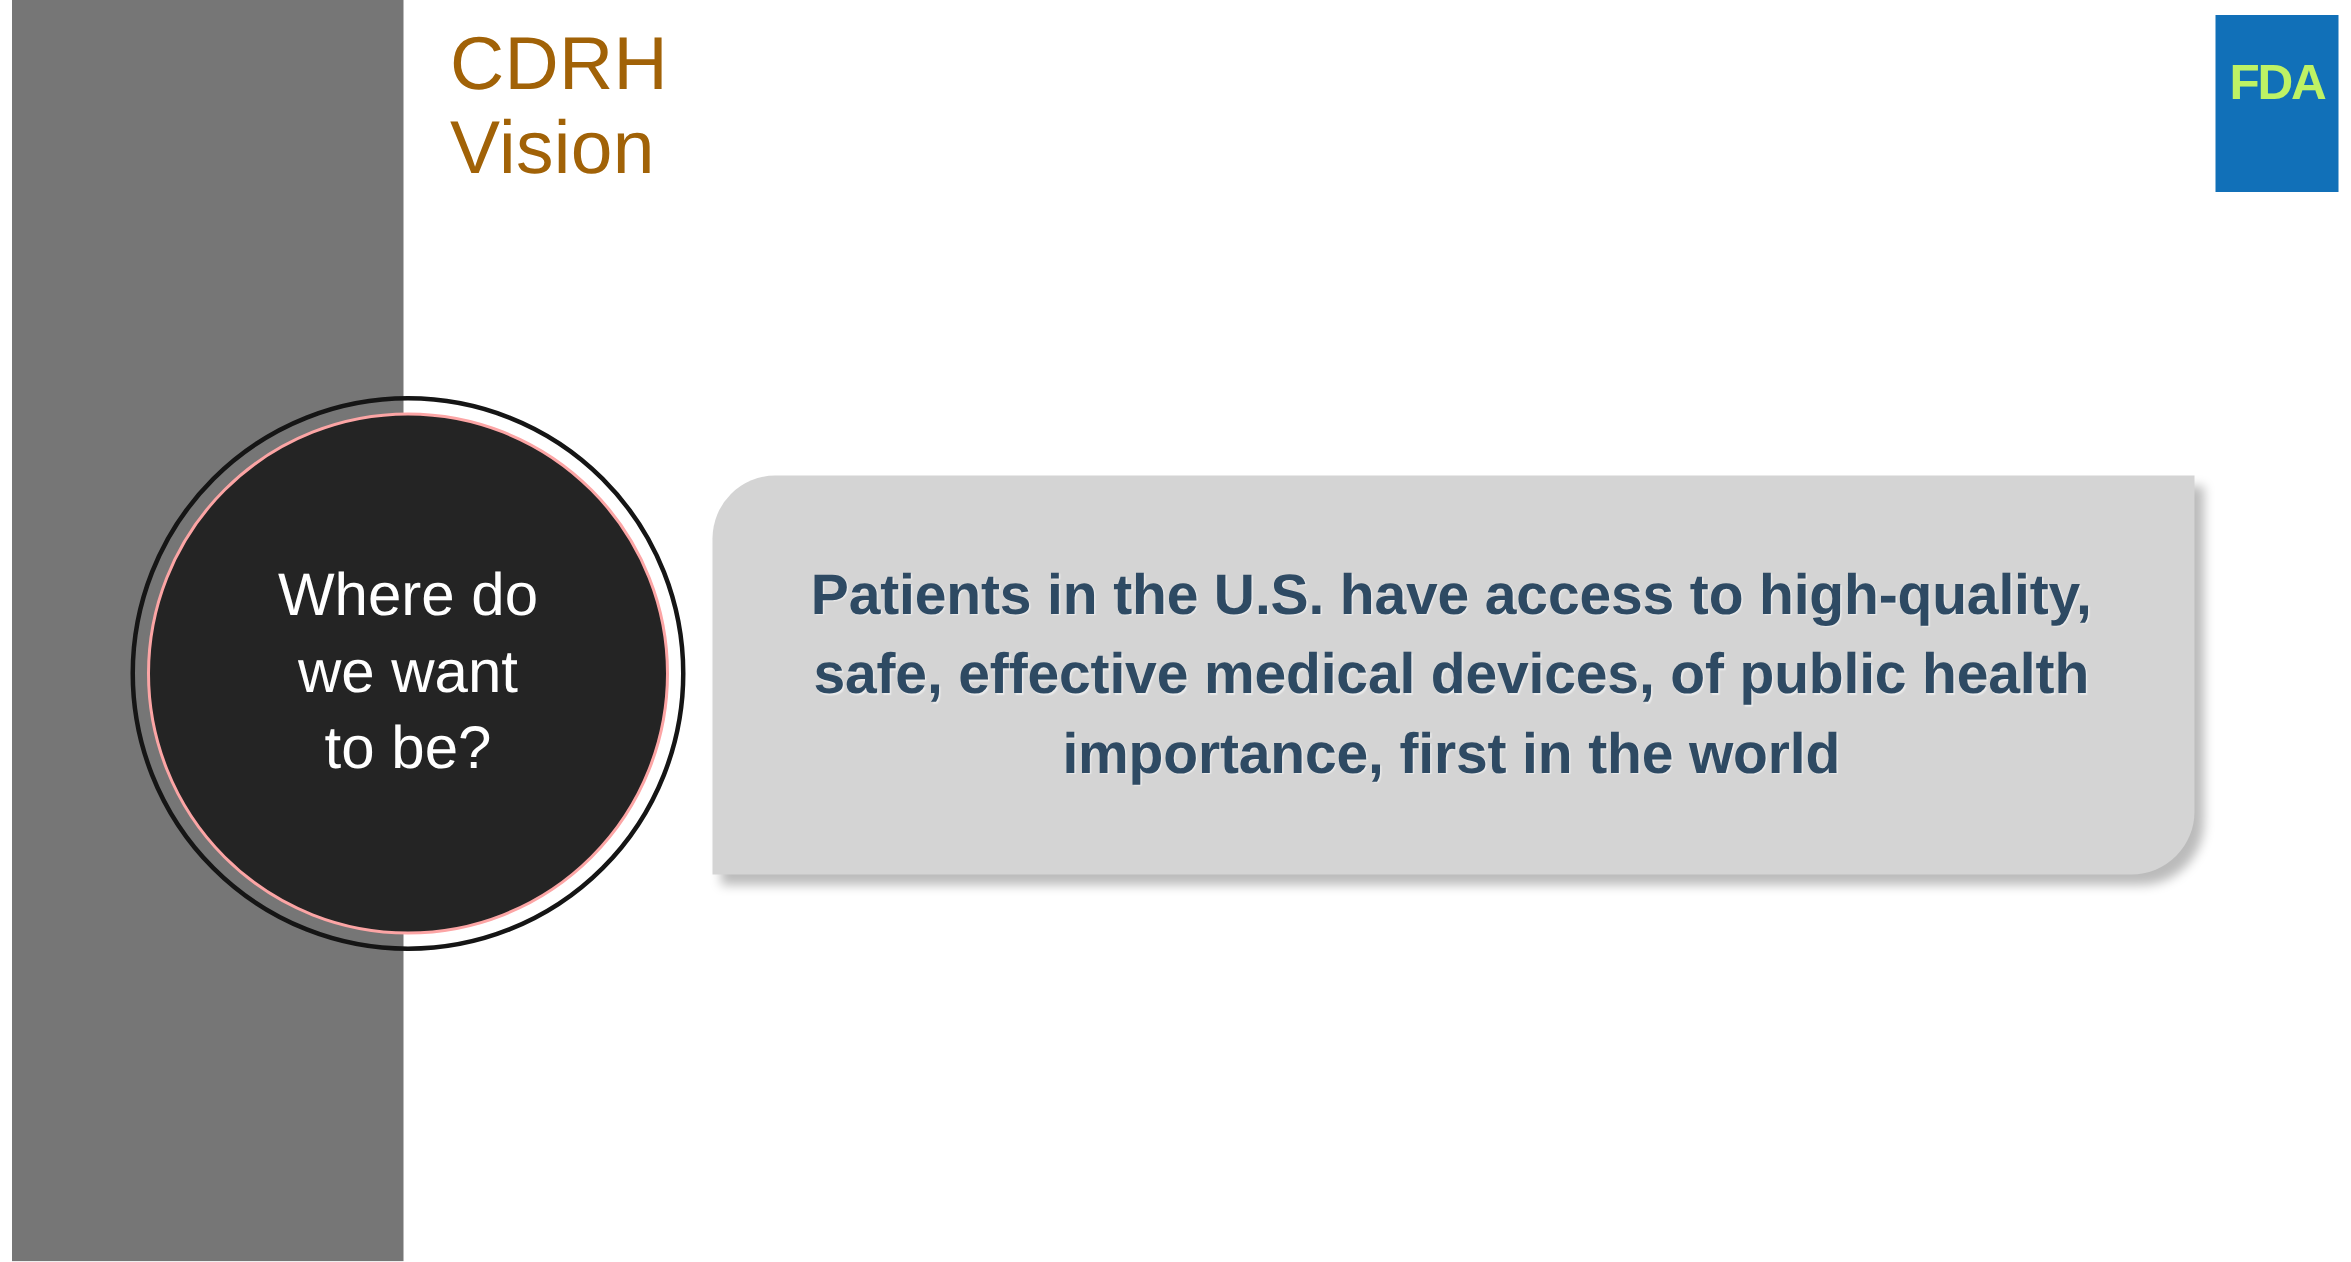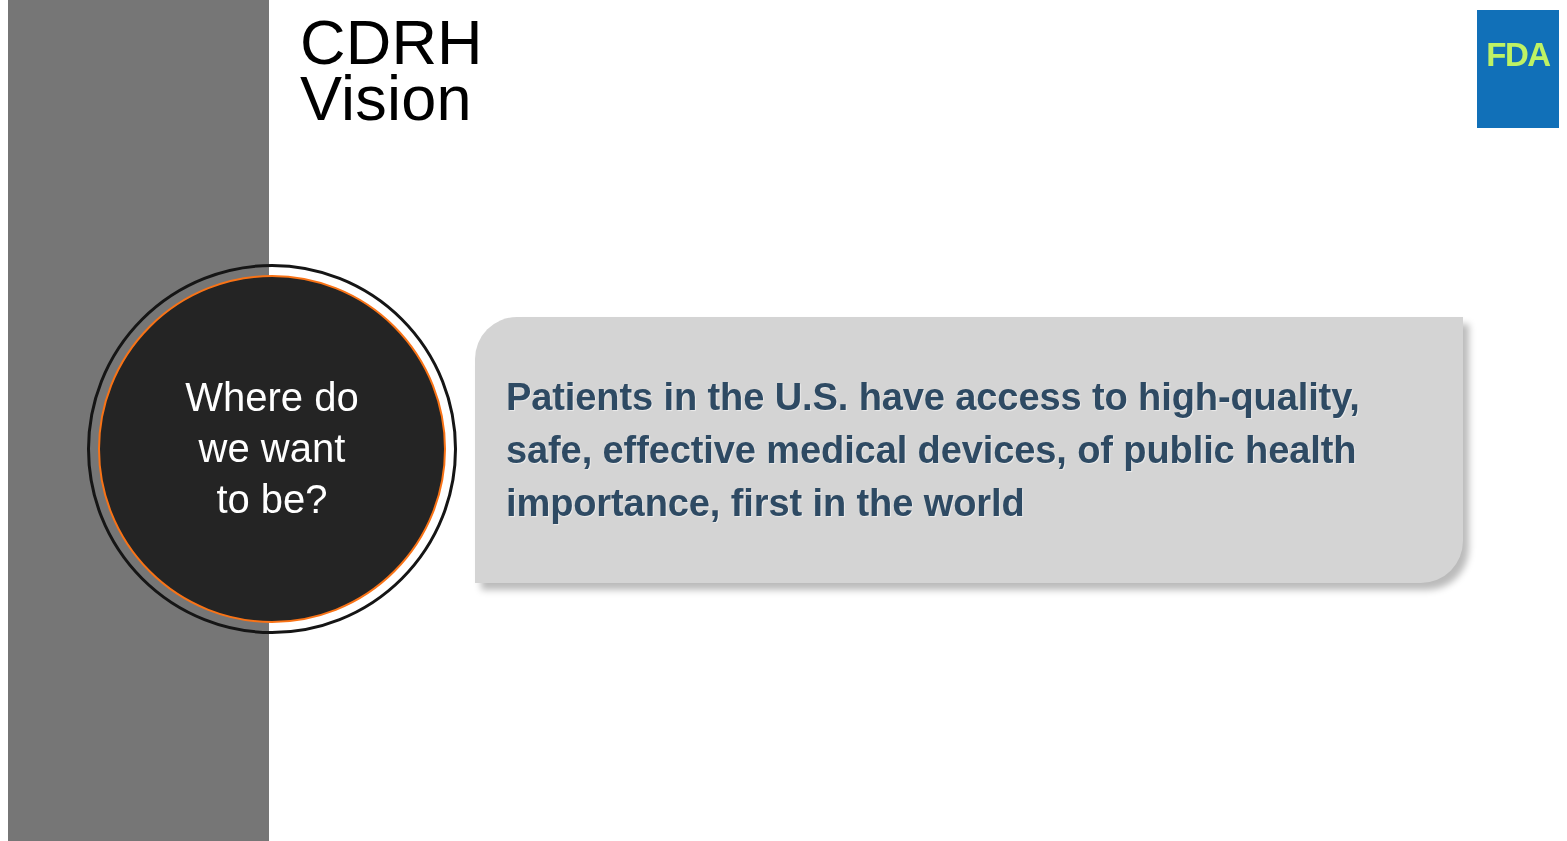--- a/index.html
+++ b/index.html
@@ -28,22 +28,22 @@
     height: 841px;
     background: #767676;
   }
 
   
   #slide-title {
     position: absolute;
     left: 300px;
     top: 14px;
     width: 700px;
-    color: #000000;
-    font-size: 63px;
+    color: #a16207;
+    font-size: 50px;
     line-height: 56px;
     font-weight: 400;
     letter-spacing: 0.2px;
     white-space: pre-line;
   }
 
   
   #fda-logo {
     position: absolute;
     left: 1477px;
@@ -84,21 +84,21 @@
     border-radius: 50%;
   }
   #circle-body {
     position: absolute;
     left: 11px;
     top: 11px;
     width: 348px;
     height: 348px;
     box-sizing: border-box;
     background: #242424;
-    border: 2px solid #f97316;
+    border: 2px solid #fca5a5;
     border-radius: 50%;
     display: flex;
     align-items: center;
     justify-content: center;
   }
   #circle-label {
     color: #ffffff;
     font-size: 40px;
     line-height: 51px;
     font-weight: 400;
@@ -115,20 +115,21 @@
     width: 988px;
     height: 266px;
     background: #d4d4d4;
     border-top-left-radius: 42px;
     border-bottom-right-radius: 42px;
     border-top-right-radius: 0;
     border-bottom-left-radius: 0;
     box-shadow: 6px 7px 7px rgba(0,0,0,0.27);
     display: flex;
     align-items: center;
+    text-align: center;
   }
   #statement-text {
     padding: 0 34px 0 31px;
     color: #2e4a63;
     font-size: 38px;
     line-height: 53px;
     font-weight: 700;
     letter-spacing: -0.1px;
     text-shadow: 1px 1px 1px rgba(255,255,255,0.55);
   }

